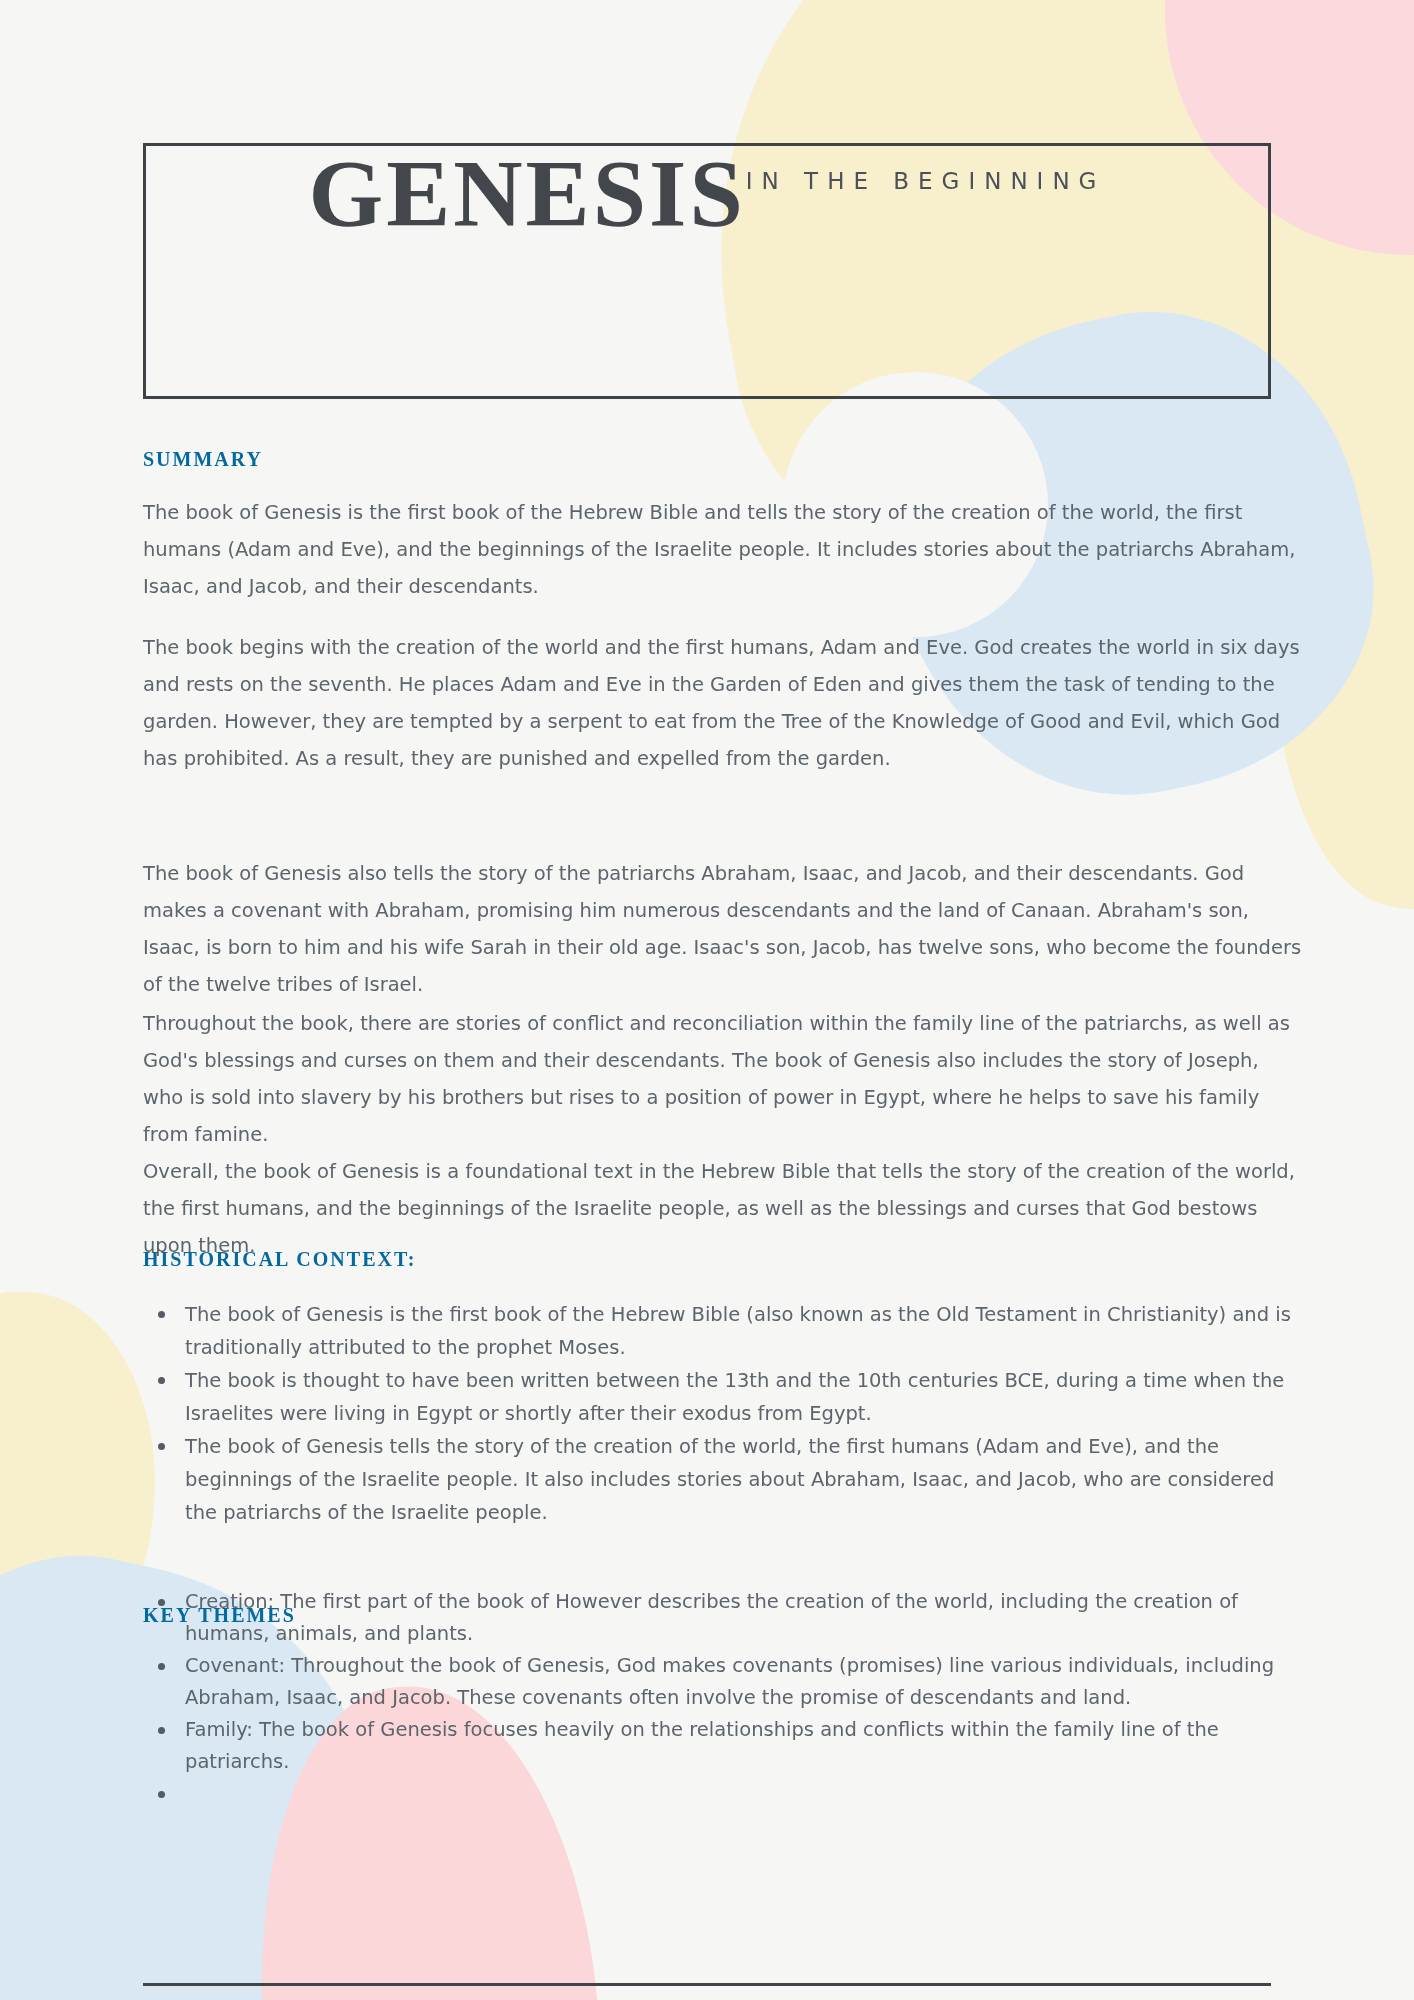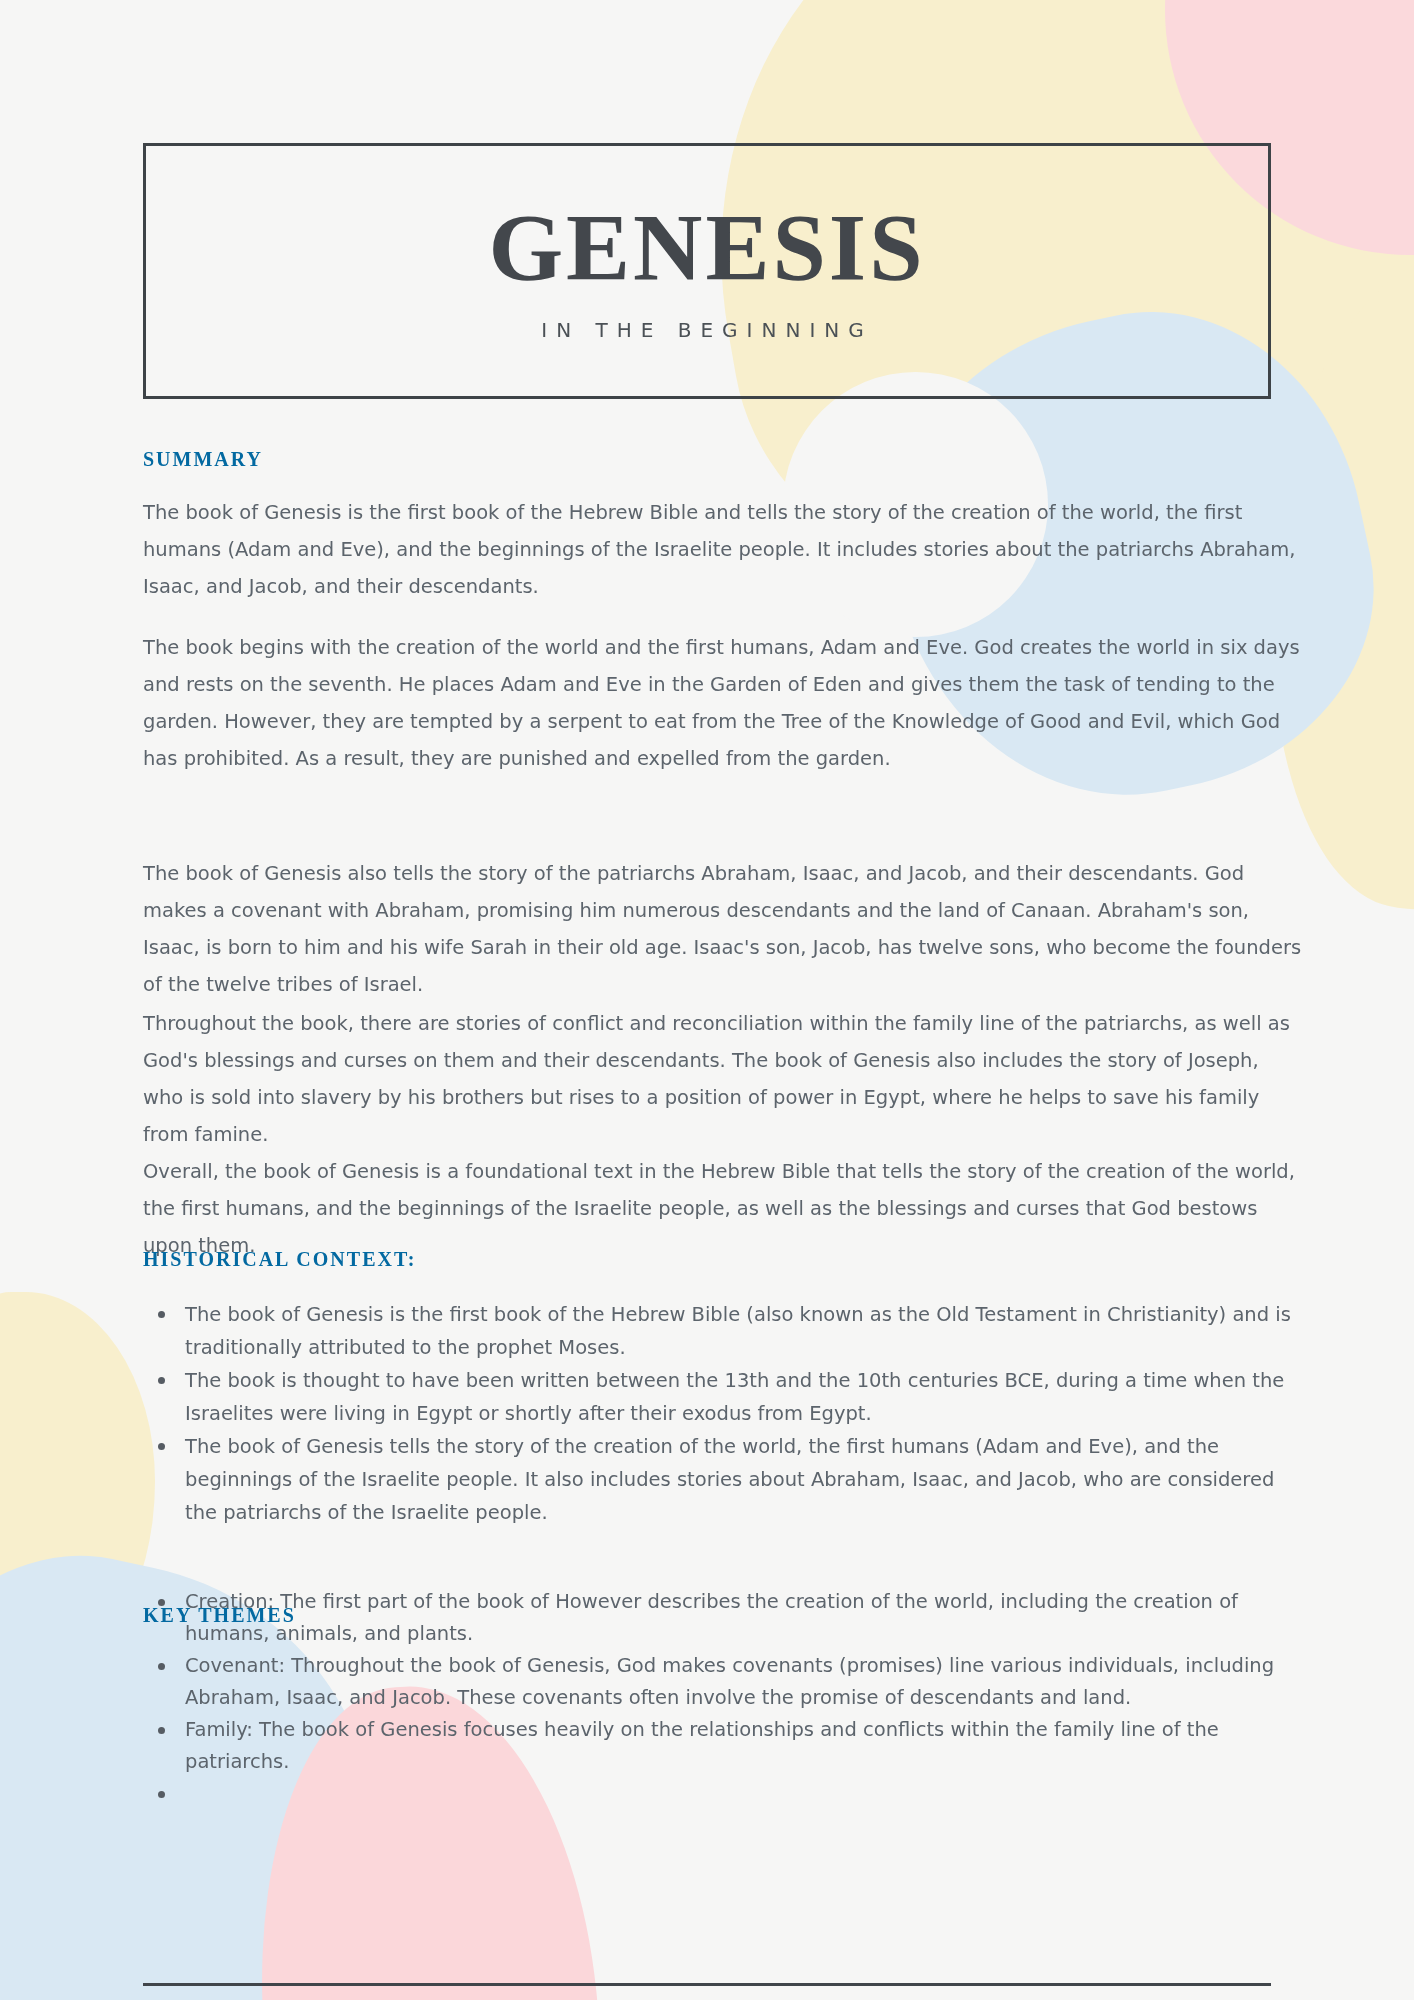--- a/index.html
+++ b/index.html
@@ -56,33 +56,33 @@
     background:#fbd7da;
     border-radius:46% 54% 48% 52% / 72% 78% 25% 25%;
     transform:rotate(-3deg);
   }
   
   .content{position:absolute;inset:0;z-index:2;}
   .title-box{
     position:absolute;left:143px;top:143px;
     width:1122px;height:250px;
     border:3px solid #3e4347;
-    display:flex;flex-direction:column;align-items:center;justify-content:center;
+    display:flex;flex-direction:row;align-items:flex-start;justify-content:center;
   }
   .title{
     font-family:"Liberation Serif", serif;
     font-weight:700;
     font-size:96px;
     letter-spacing:3px;
     color:#43474c;
     line-height:1;
   }
   .subtitle{
     margin-top:22px;
-    font-size:20px;
+    font-size:23px;
     letter-spacing:9px;
     color:#4b5156;
   }
   .section-heading{
     position:absolute;left:143px;
     font-family:"Liberation Serif", serif;
     font-weight:700;
     font-size:20px;
     letter-spacing:2px;
     color:#0369a1;

